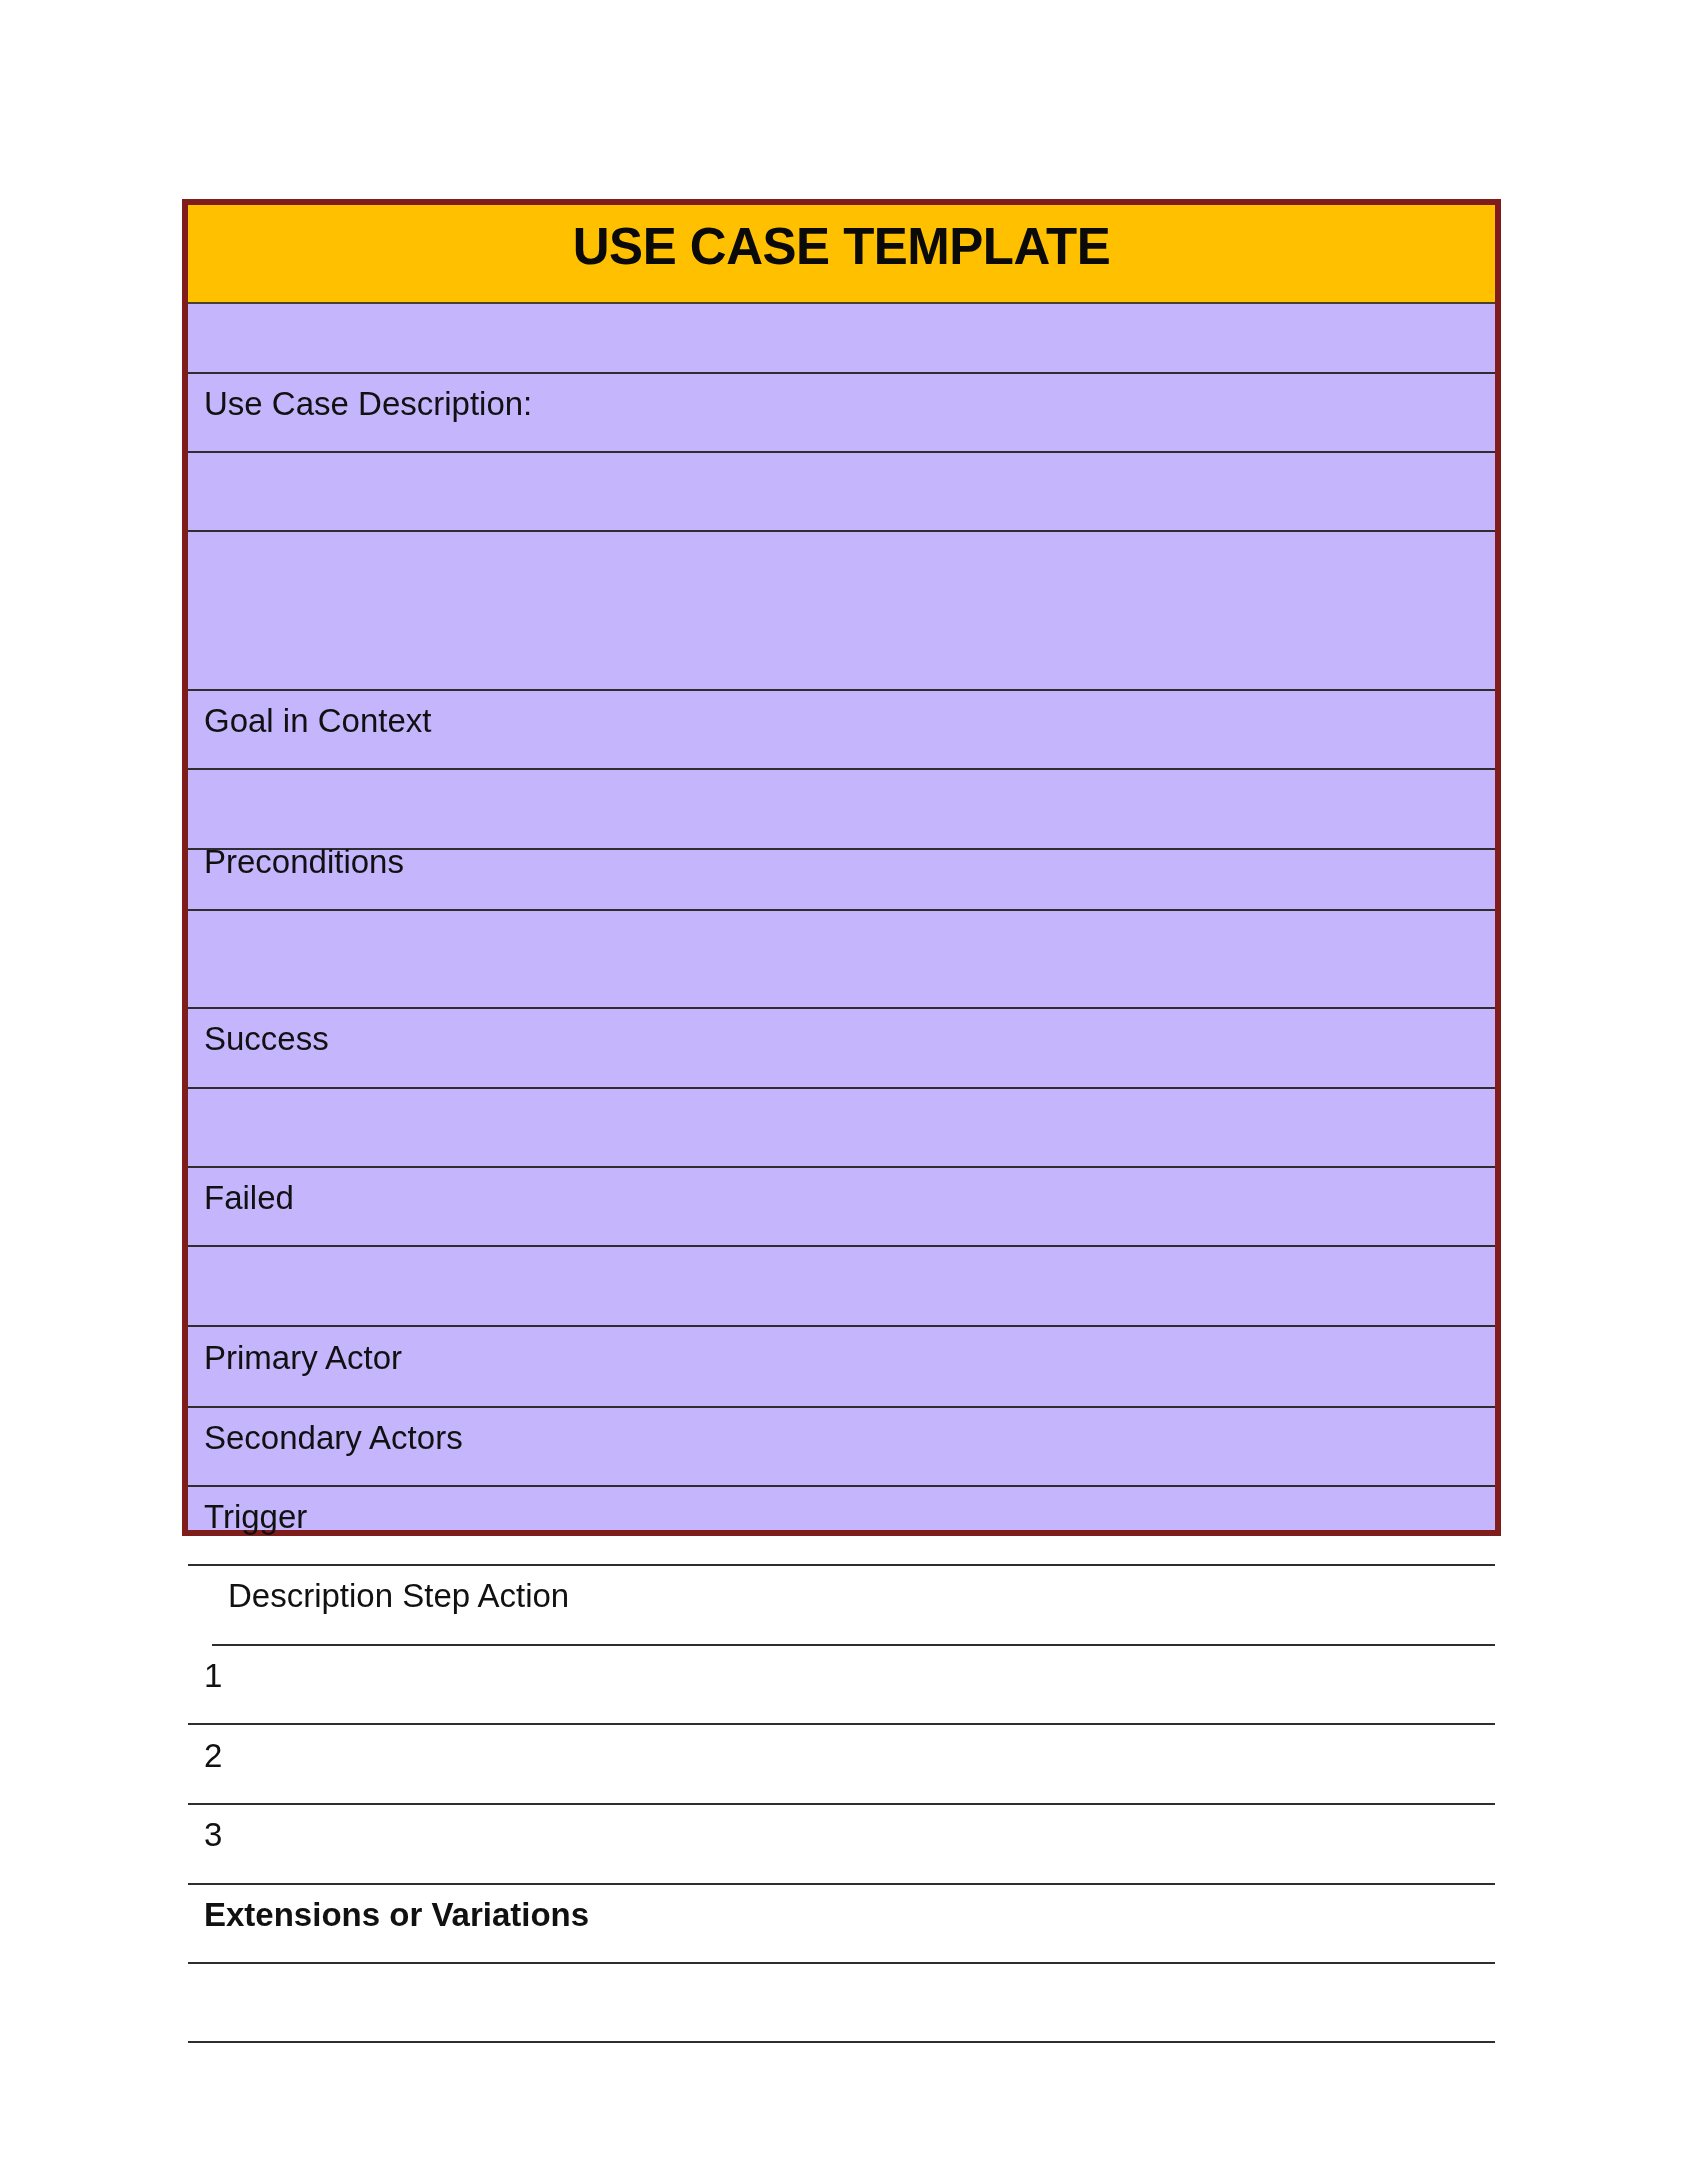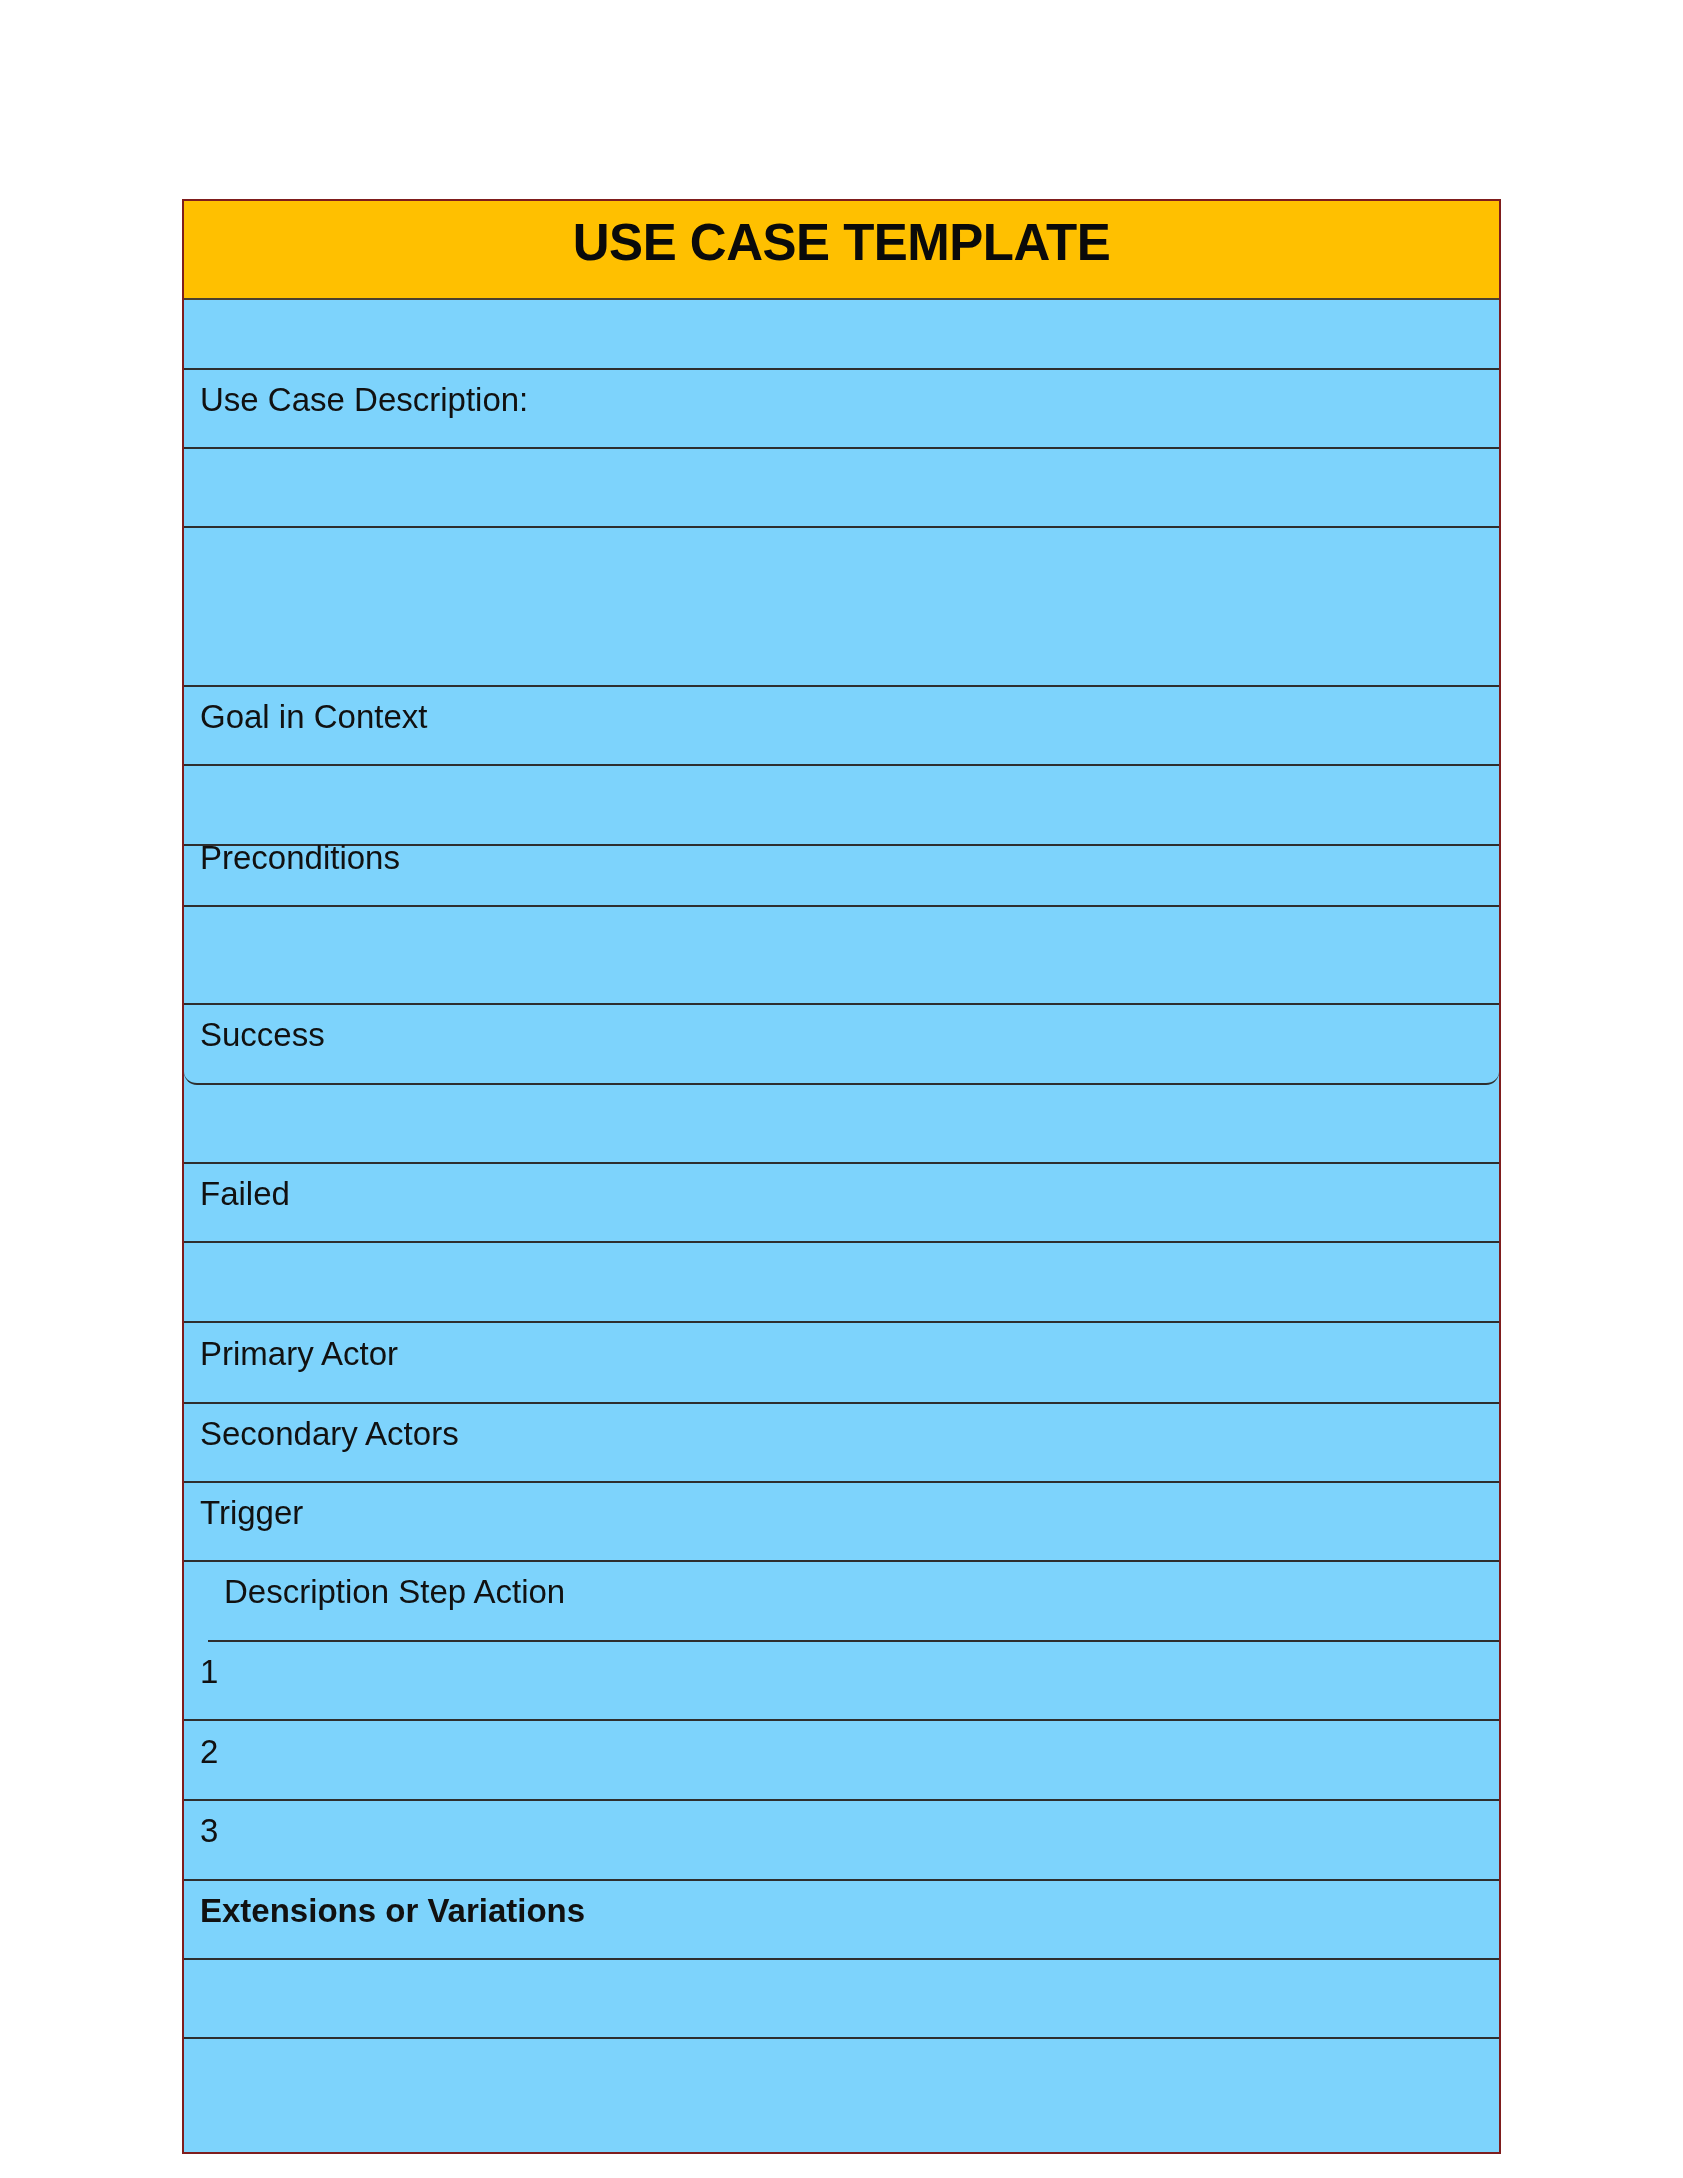--- a/index.html
+++ b/index.html
@@ -1,19 +1,19 @@
 <!DOCTYPE html>
 <html><head>
 <meta charset="utf-8">
 <style>
   html, body { margin:0; padding:0; }
   body { width:1683px; height:2178px; background:#ffffff; position:relative; overflow:hidden;
          font-family:"Liberation Sans", "DejaVu Sans", sans-serif; }
-  #table { position:absolute; left:182px; top:199px; width:1319px; height:1955px;
-           border:2px solid #7f1d1d; box-sizing:border-box; background:#7dd3fc; }
+  #table { position:absolute; left:182px; top:199px; width:1319px; height:1337px;
+           border:6px solid #7f1d1d; box-sizing:border-box; background:#c4b5fd; }
   .header { position:absolute; left:0; right:0; top:0; height:99px; background:#FFC000;
             border-bottom:2px solid #4a4030; box-sizing:border-box; }
   .title { position:absolute; left:0; right:0; top:12px; text-align:center;
            font-weight:bold; font-size:51px; line-height:59px; color:#0a0a0a; letter-spacing:-0.5px; }
   .row { position:absolute; left:0; right:0; border-bottom:2px solid #2e2e2e; box-sizing:border-box; }
   .row:last-child { border-bottom:none; }
   .label { position:absolute; left:16px; top:10px; font-size:33px; line-height:40px; color:#111; white-space:nowrap; }
 </style>
 </head>
 <body>
@@ -40,21 +40,21 @@
     </div>
   <div class="row" style="top:565px;height:80px;">
       <span class="label"></span>
     </div>
   <div class="row" style="top:627px;height:79px;">
       <span class="label">Preconditions</span>
     </div>
   <div class="row" style="top:725px;height:79px;">
       <span class="label"></span>
     </div>
-  <div class="row" style="top:804px;height:80px;border-radius:13px;">
+  <div class="row" style="top:804px;height:80px;">
       <span class="label">Success</span>
     </div>
   <div class="row" style="top:884px;height:79px;">
       <span class="label"></span>
     </div>
   <div class="row" style="top:963px;height:79px;">
       <span class="label">Failed</span>
     </div>
   <div class="row" style="top:1042px;height:80px;">
       <span class="label"></span>

